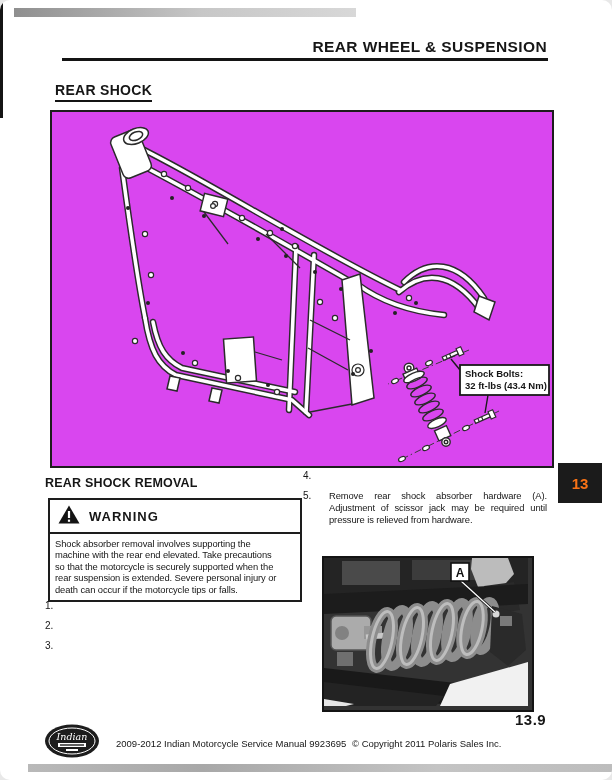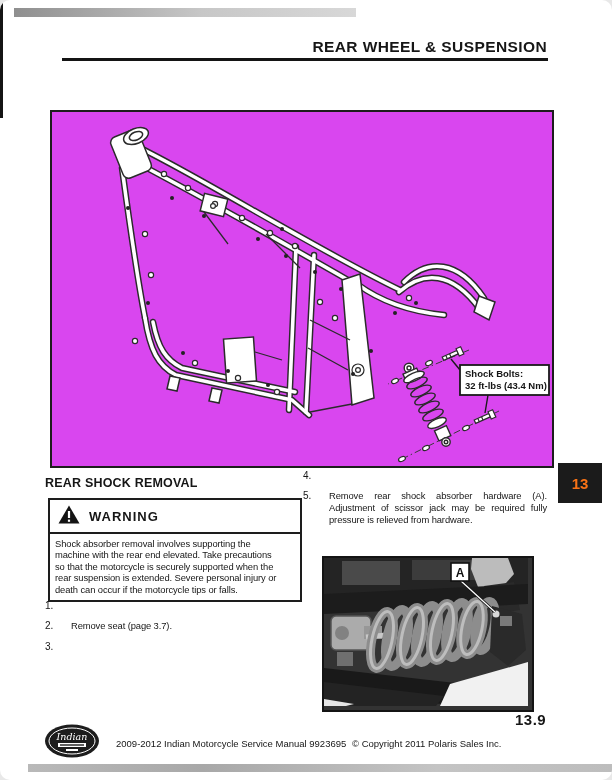--- a/index.html
+++ b/index.html
@@ -58,20 +58,21 @@
 
 <div id="page">
 
   <div class="abs" id="top-scan-band"></div>
   <div class="abs" id="left-scan-line"></div>
   <div class="abs" id="bottom-scan-band"></div>
 
   <div class="abs" id="header-title">REAR WHEEL &amp; SUSPENSION</div>
   <div class="abs" id="header-rule"></div>
 
+  <div class="abs" id="rear-shock-title">REAR SHOCK</div>
 
   <div class="abs" id="diagram-box">
     <svg width="500" height="354" viewBox="0 0 500 354">
 
       <g stroke="#2b2b2b" stroke-width="6.5" fill="none" stroke-linecap="round" stroke-linejoin="round">
         <path d="M88 36 C150 66 265 138 348 178"></path>
         <path d="M80 48 C140 80 230 130 296 168"></path>
         <path d="M70 56 C76 100 84 160 93 206"></path>
         <path d="M93 206 C98 238 106 254 124 263 L240 288 L257 303"></path>
         <path d="M101 210 C106 236 114 248 130 256 L243 280"></path>
@@ -229,34 +230,33 @@
     </div>
     <div id="warning-body">Shock absorber removal involves supporting the machine with the rear end elevated. Take precautions so that the motorcycle is securely supported when the rear suspension is extended. Severe personal injury or death can occur if the motorcycle tips or falls.</div>
   </div>
 
   <div class="abs" id="steps-left">
     <div class="step">
       <div class="num">1.</div>
     </div>
     <div class="step">
       <div class="num">2.</div>
-      <div class="txt">Remove seat (page 3.7).</div>
     </div>
     <div class="step">
       <div class="num">3.</div>
     </div>
   </div>
 
   <div class="abs" id="steps-right">
     <div class="step">
       <div class="num">4.</div>
     </div>
     <div class="step">
       <div class="num">5.</div>
-      <div class="txt">Remove rear shock absorber hardware (A). Adjustment of scissor jack may be required fully pressure is relieved from hardware.</div>
+      <div class="txt">Remove rear shock absorber hardware (A). Adjustment of scissor jack may be required until pressure is relieved from hardware.</div>
     </div>
   </div>
 
   <div class="abs" id="chapter-tab">13</div>
 
   <div class="abs" id="photo-frame">
     <svg width="204" height="148" viewBox="0 0 204 148">
       <rect x="0" y="0" width="204" height="148" fill="#333333"></rect>
       <rect x="0" y="0" width="204" height="38" fill="#242424"></rect>
       <rect x="18" y="3" width="58" height="24" fill="#4a4a4a"></rect>

